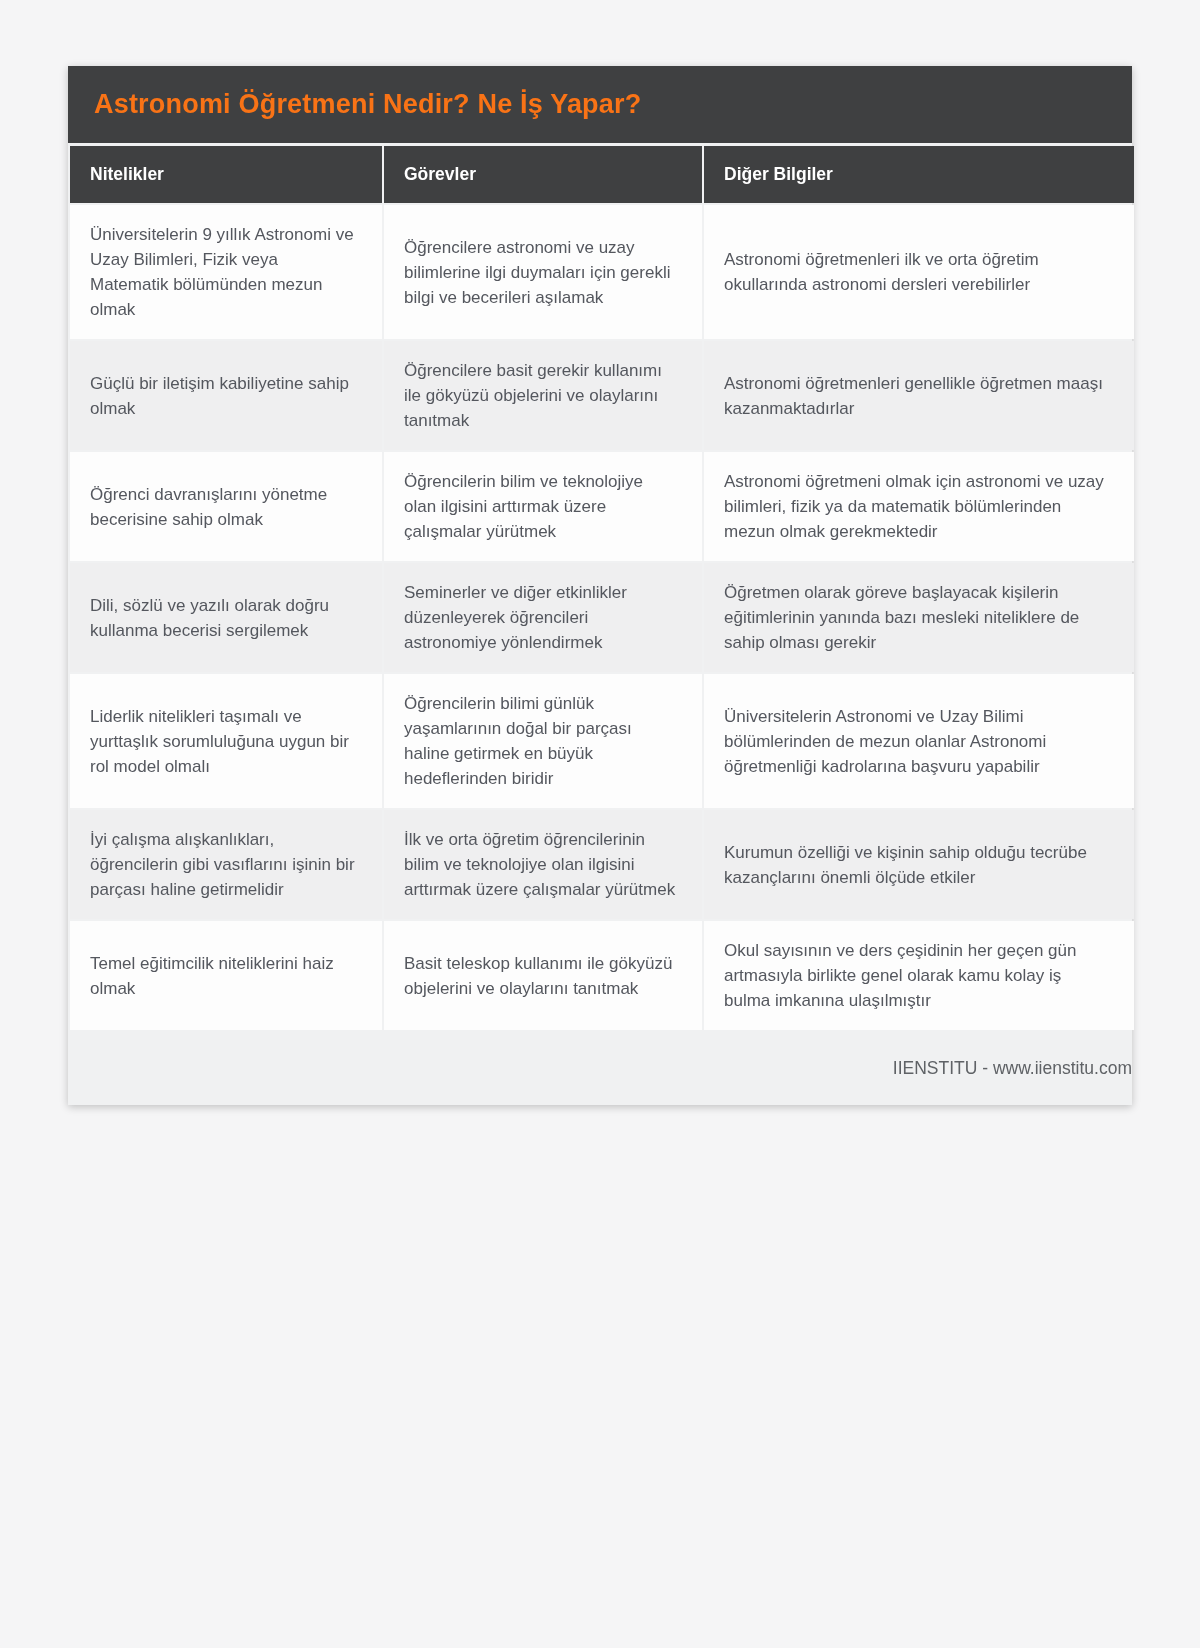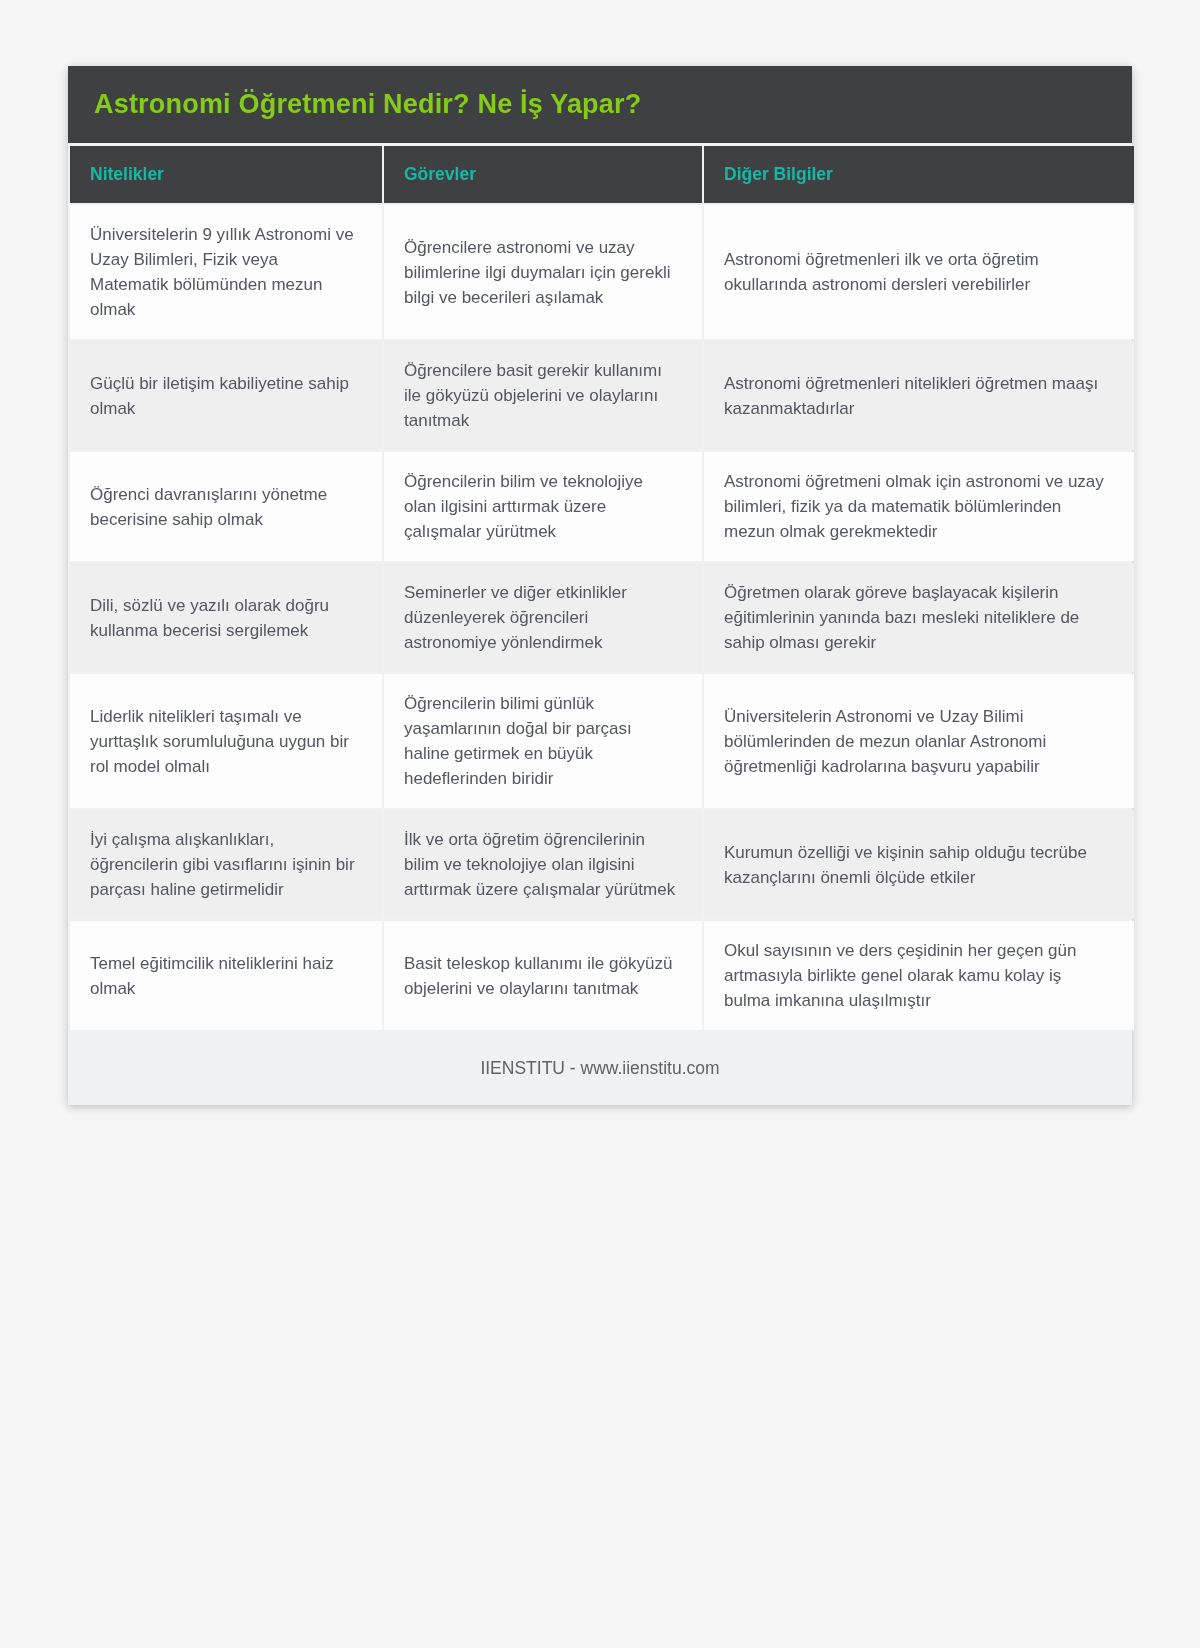--- a/index.html
+++ b/index.html
@@ -13,55 +13,55 @@
   }
   .card {
     width: 1064px;
     margin: 66px auto 0 auto;
     background: #f0f1f2;
     box-shadow: 0 2px 8px rgba(0,0,0,0.22);
     padding-bottom: 2px;
   }
   .title-bar {
     background: #3f4041;
-    color: #84cc16;
+    color: #f97316;
     font-size: 27px;
     font-weight: bold;
     padding: 23px 26px;
     letter-spacing: 0.2px;
     margin-bottom: 1px;
   }
   table.info-table {
     border-collapse: separate;
     border-spacing: 2px;
     width: 100%;
     table-layout: fixed;
   }
   table.info-table th {
     background: #3f4041;
-    color: #14b8a6;
+    color: #ffffff;
     font-size: 17.5px;
     font-weight: bold;
     text-align: left;
     padding: 18px 20px;
   }
   col.c1 { width: 312px; }
   col.c2 { width: 318px; }
   col.c3 { width: 430px; }
   table.info-table td {
     font-size: 17px;
     line-height: 25px;
     color: #54575e;
     vertical-align: middle;
     padding: 17px 24px 17px 20px;
   }
   table.info-table tbody tr:nth-child(odd) td { background: #fdfdfd; }
   table.info-table tbody tr:nth-child(even) td { background: #efeff0; }
   .footer {
-    text-align: center;
+    text-align: right;
     color: #5f6266;
     font-size: 17.5px;
     padding: 26px 0 24px 0;
   }
 </style>
 </head>
 <body>
 
 <div class="card">
   <div class="title-bar">Astronomi Öğretmeni Nedir? Ne İş Yapar?</div>
@@ -81,21 +81,21 @@
     </thead>
     <tbody>
       <tr>
         <td>Üniversitelerin 9 yıllık Astronomi ve Uzay Bilimleri, Fizik veya Matematik bölümünden mezun olmak</td>
         <td>Öğrencilere astronomi ve uzay bilimlerine ilgi duymaları için gerekli bilgi ve becerileri aşılamak</td>
         <td>Astronomi öğretmenleri ilk ve orta öğretim okullarında astronomi dersleri verebilirler</td>
       </tr>
       <tr>
         <td>Güçlü bir iletişim kabiliyetine sahip olmak</td>
         <td>Öğrencilere basit gerekir kullanımı ile gökyüzü objelerini ve olaylarını tanıtmak</td>
-        <td>Astronomi öğretmenleri nitelikleri öğretmen maaşı kazanmaktadırlar</td>
+        <td>Astronomi öğretmenleri genellikle öğretmen maaşı kazanmaktadırlar</td>
       </tr>
       <tr>
         <td>Öğrenci davranışlarını yönetme becerisine sahip olmak</td>
         <td>Öğrencilerin bilim ve teknolojiye olan ilgisini arttırmak üzere çalışmalar yürütmek</td>
         <td>Astronomi öğretmeni olmak için astronomi ve uzay bilimleri, fizik ya da matematik bölümlerinden mezun olmak gerekmektedir</td>
       </tr>
       <tr>
         <td>Dili, sözlü ve yazılı olarak doğru kullanma becerisi sergilemek</td>
         <td>Seminerler ve diğer etkinlikler düzenleyerek öğrencileri astronomiye yönlendirmek</td>
         <td>Öğretmen olarak göreve başlayacak kişilerin eğitimlerinin yanında bazı mesleki niteliklere de sahip olması gerekir</td>

